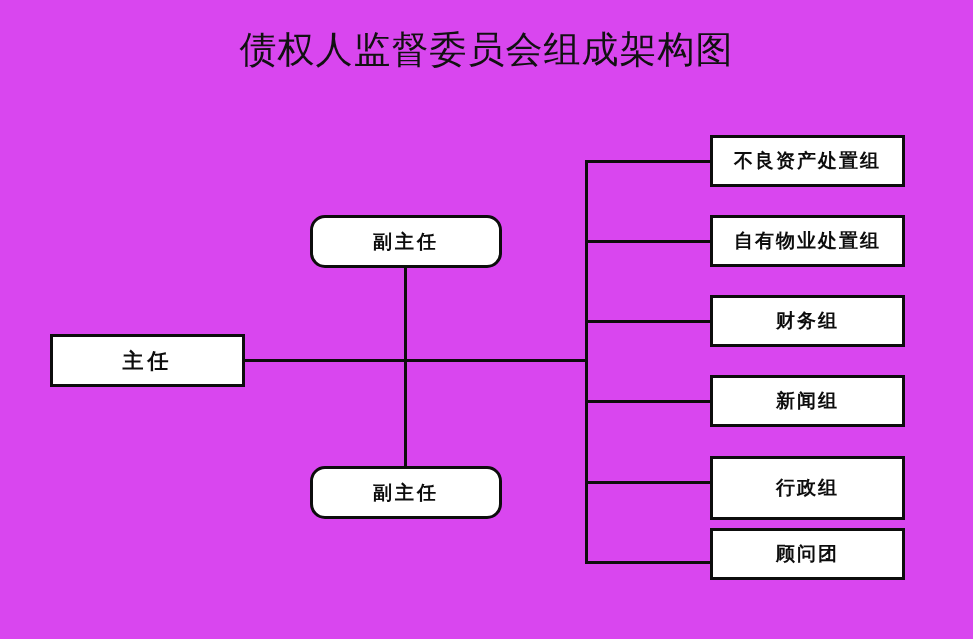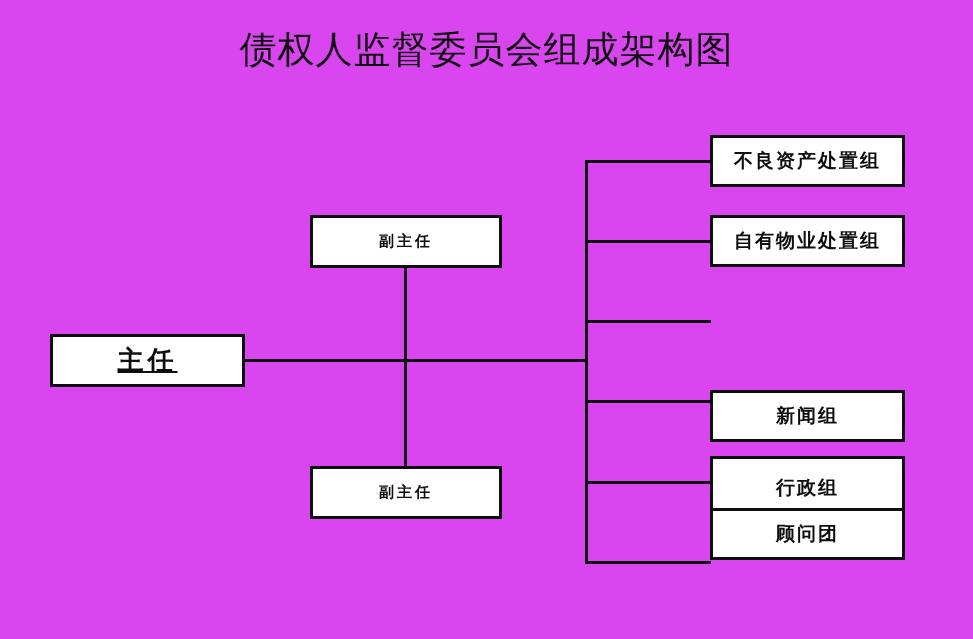--- a/index.html
+++ b/index.html
@@ -37,22 +37,22 @@
     border: 3px solid #0d0d0d;
     background: #ffffff;
     display: flex;
     align-items: center;
     justify-content: center;
     color: #0d0d0d;
     font-weight: bold;
     letter-spacing: 2px;
     white-space: nowrap;
   }
-  .node.level-1 { font-size: 26px; letter-spacing: 4px; text-decoration: underline; }
-  .node.level-2 { font-size: 15px; letter-spacing: 3px; }
+  .node.level-1 { font-size: 21px; letter-spacing: 4px; }
+  .node.level-2 { font-size: 19px; letter-spacing: 3px; border-radius: 15px; }
   .node.level-3 { font-size: 19px; letter-spacing: 2px; }
 
   
   .conn {
     position: absolute;
     background: #0d0d0d;
   }
   .conn.h { height: 3px; }
   .conn.v { width: 3px; }
 </style>
@@ -89,26 +89,29 @@
   </div>
 
   <div class="node level-3" style="left:710px; top:215px; width:195px; height:52px;">
     <span>自有物业处置组</span>
   </div>
 
   <div class="node level-3" style="left:710px; top:135px; width:195px; height:52px;">
     <span>不良资产处置组</span>
   </div>
 
+  <div class="node level-3" style="left:710px; top:295px; width:195px; height:52px;">
+    <span>财务组</span>
+  </div>
 
-  <div class="node level-3" style="left:710px; top:375px; width:195px; height:52px;margin-top:15px;">
+  <div class="node level-3" style="left:710px; top:375px; width:195px; height:52px;">
     <span>新闻组</span>
   </div>
 
   <div class="node level-3" style="left:710px; top:456px; width:195px; height:64px;text-align:center;">
     <span>行政组</span>
   </div>
 
-  <div class="node level-3" style="left:710px; top:508px; width:195px; height:52px;">
+  <div class="node level-3" style="left:710px; top:528px; width:195px; height:52px;">
     <span>顾问团</span>
   </div>
 
 </div>
 
 </body></html>

